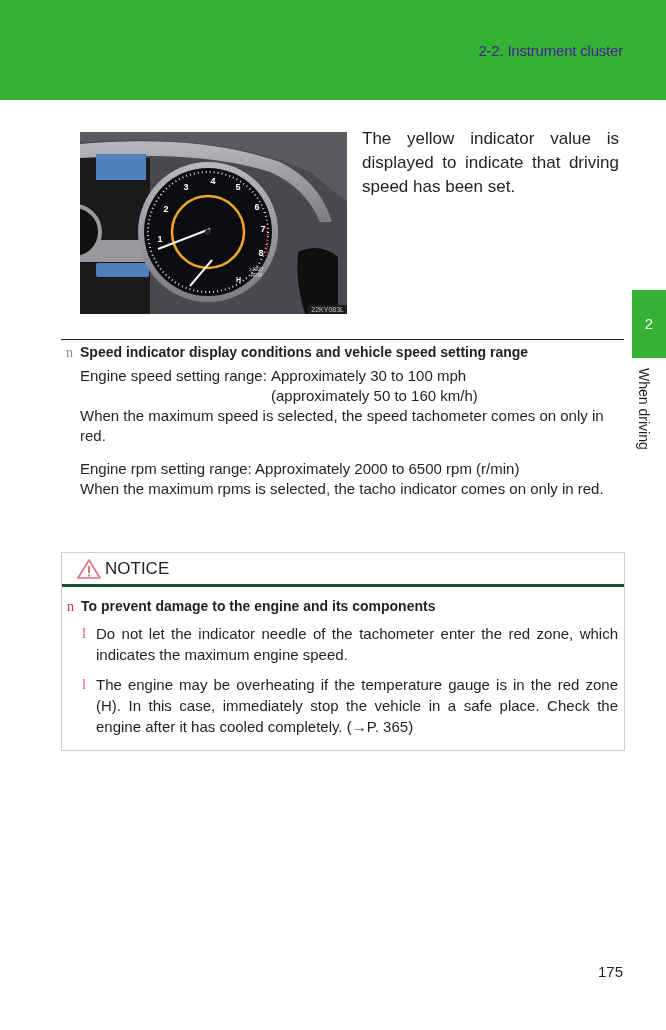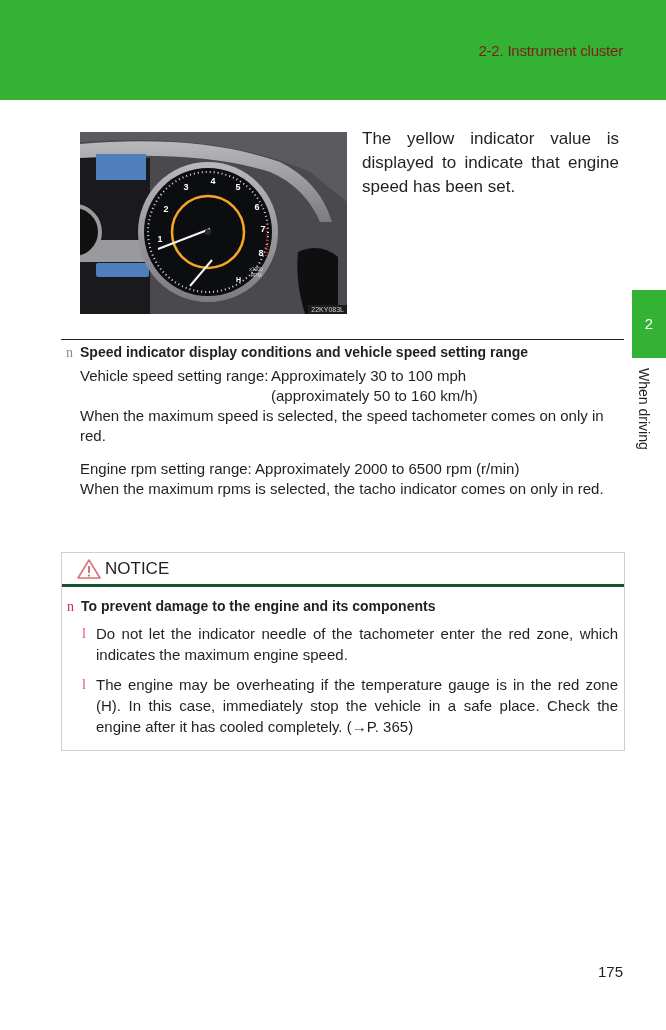--- a/index.html
+++ b/index.html
@@ -4,21 +4,21 @@
 <style>
   html, body { margin:0; padding:0; }
   body {
     width:666px; height:1030px; position:relative; background:#ffffff;
     font-family:"Liberation Sans", sans-serif; color:#231f20; overflow:hidden;
   }
   .header {
     position:absolute; left:0; top:0; width:666px; height:100px; background:#34b233;
   }
   .header-title {
-    position:absolute; right:43px; top:42px; color:#7f1d1d; font-size:15px; letter-spacing:-0.2px;
+    position:absolute; right:43px; top:42px; color:#4c1d95; font-size:15px; letter-spacing:-0.2px;
   }
   .side-tab {
     position:absolute; left:632px; top:290px; width:34px; height:68px; background:#34b233;
     color:#fff; font-size:15px; text-align:center; line-height:68px;
   }
   .side-label {
     position:absolute; left:636px; top:368px; writing-mode:vertical-rl; font-size:14px; color:#231f20;
   }
   .photo {
     position:absolute; left:80px; top:132px; width:267px; height:182px; overflow:hidden; background:#3a3a3c;
@@ -99,31 +99,31 @@
     </g>
     <text x="156" y="150" fill="#fff" font-size="7" font-family="Liberation Sans, sans-serif" font-weight="bold">H</text>
     <path d="M186 96 A60 60 0 0 1 186 124" fill="none" stroke="#d8232a" stroke-width="2" stroke-dasharray="1 2"></path>
     <line x1="130" y1="97" x2="78" y2="117" stroke="#f4f4f4" stroke-width="2"></line>
     <line x1="132" y1="128" x2="110" y2="154" stroke="#f4f4f4" stroke-width="2"></line>
     <circle cx="128" cy="100" r="3" fill="#2a2a2e"></circle>
   </svg>
   <div class="photo-code">22KY083L</div>
 </div>
 
-<div class="intro">The yellow indicator value is displayed to indicate that engine speed has been set.</div>
+<div class="intro">The yellow indicator value is displayed to indicate that driving speed has been set.</div>
 
 <div class="rule"></div>
 
 <div class="sec" style="top:344px;">
   <div>
     <span class="bullet-n">n</span><span class="sec-title">Speed indicator display conditions and vehicle speed setting range</span>
   </div>
   <div class="sec-body" style="margin-top:5px;">
     <div class="row-grid">
-      <span class="lbl">Vehicle speed setting range:</span>
+      <span class="lbl">Engine speed setting range:</span>
       <span>Approximately 30 to 100 mph</span>
     </div>
     <div class="row-grid">
       <span class="lbl"></span>
       <span>(approximately 50 to 160 km/h)</span>
     </div>
     <div>When the maximum speed is selected, the speed tachometer comes on only in red.</div>
   </div>
 </div>
 

